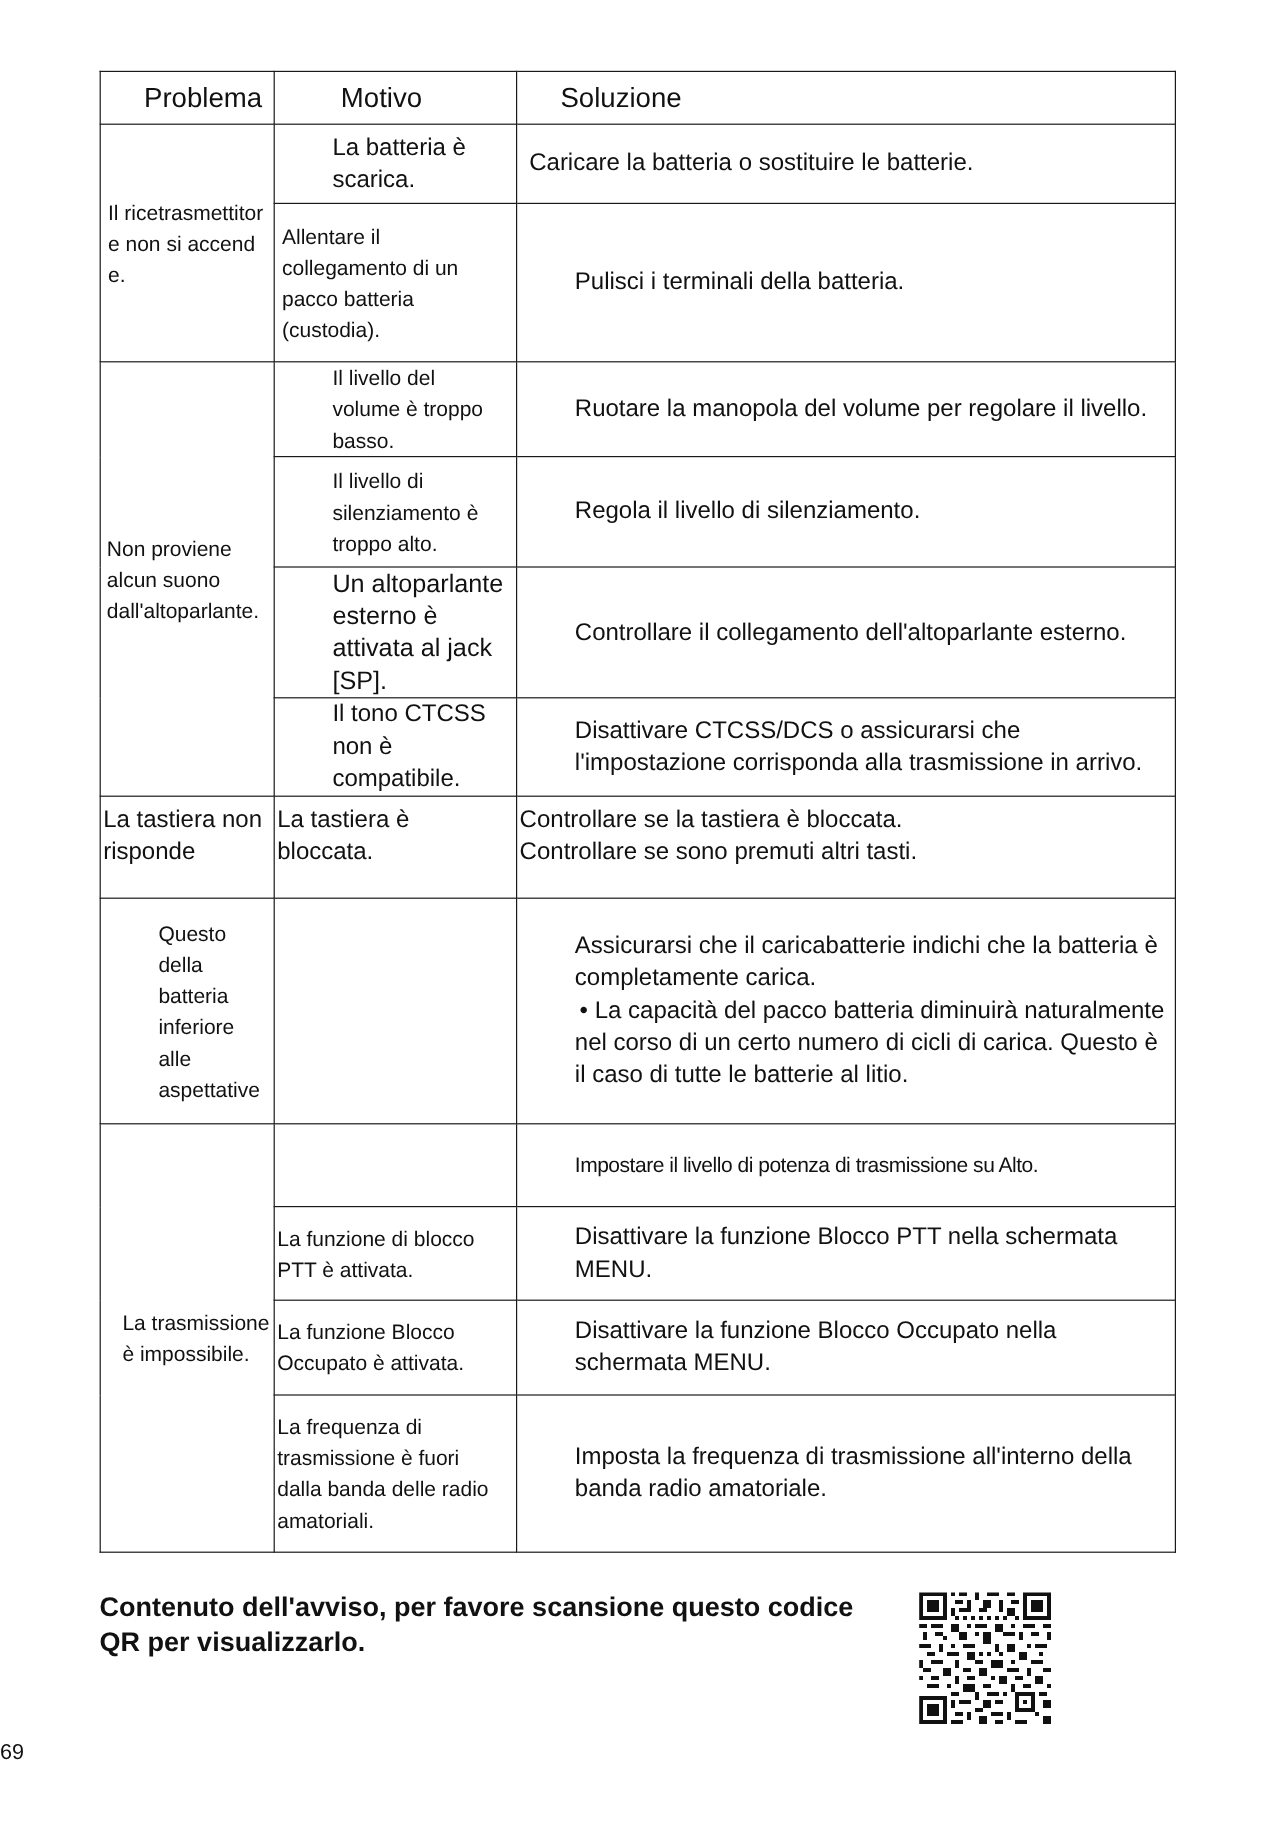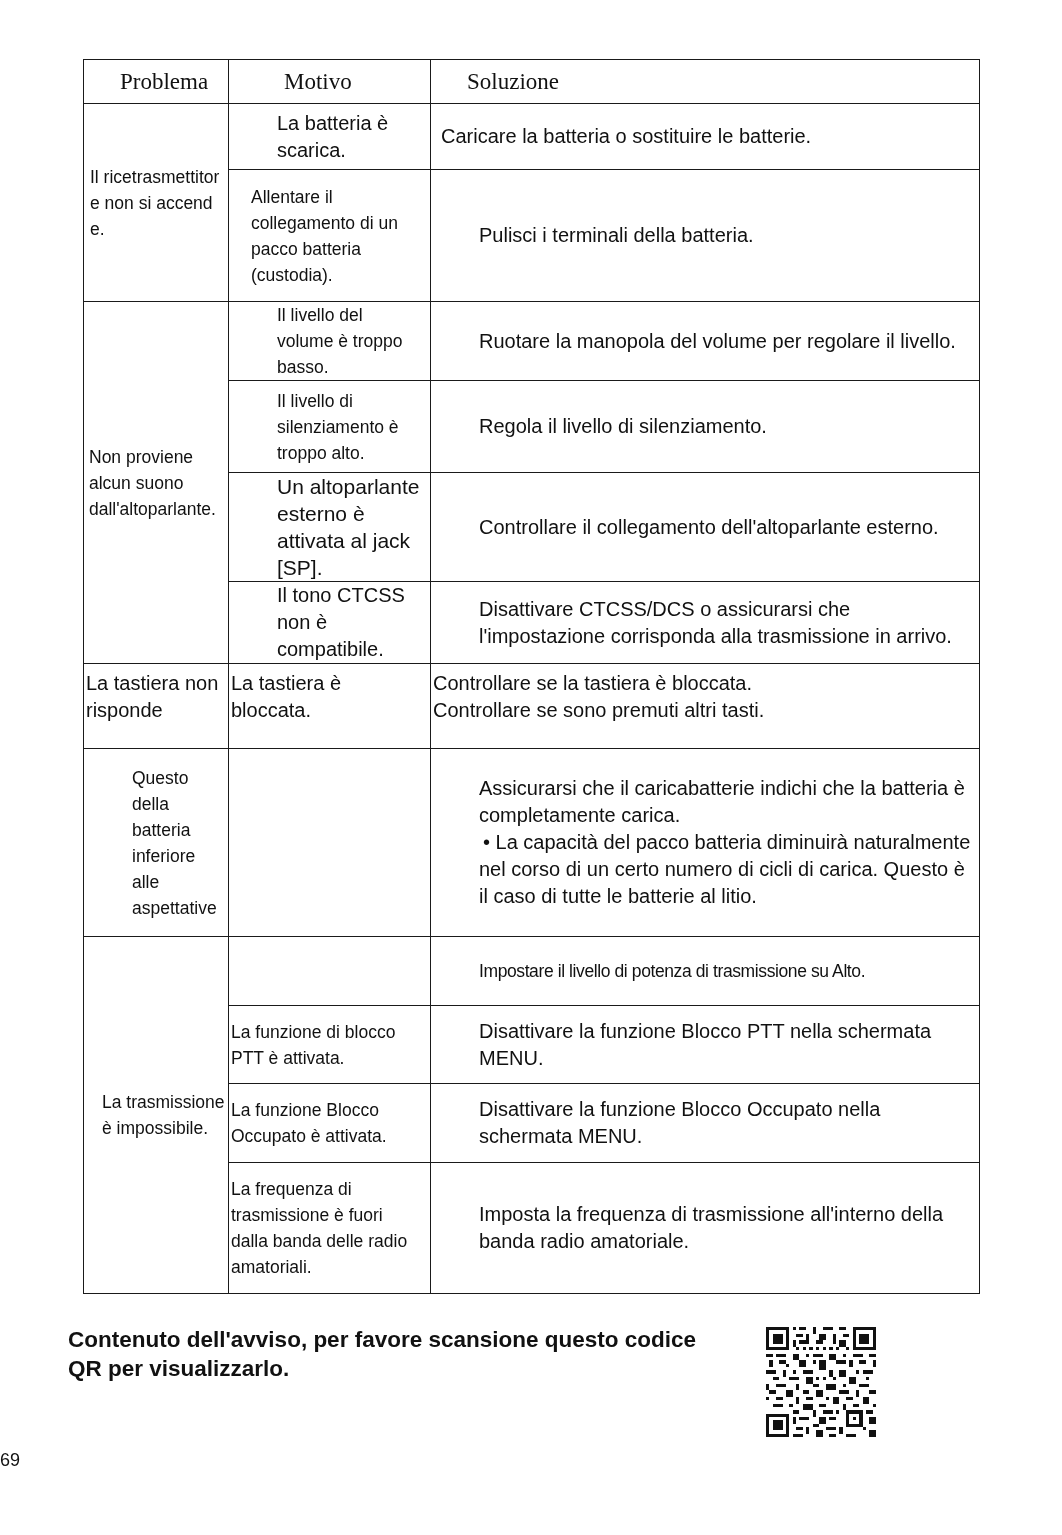--- a/index.html
+++ b/index.html
@@ -1,30 +1,30 @@
 <!DOCTYPE html>
 <html><head>
 <meta charset="utf-8">
 <style>
   html, body { margin:0; padding:0; background:#ffffff; }
   body { width:1062px; height:1535px; position:relative; overflow:hidden;
          font-family:"Liberation Sans","DejaVu Sans",sans-serif; color:#111; }
   .tbl { position:absolute; left:83px; top:59px; width:897px; border-collapse:collapse; table-layout:fixed; }
   .tbl td, .tbl th { border:1.4px solid #1a1a1a; vertical-align:middle; padding:0 8px; font-weight:normal; text-align:left; }
-  .tbl th { font-size:23px; height:43px;font-family:Liberation Serif, serif; }
+  .tbl th { font-size:23px; height:43px; }
   .tbl td { font-size:20px; line-height:27px;padding-left:48px; }
   .c1 { width:145px; }
   .c2 { width:202px; }
   .small { font-size:17.5px !important; line-height:26px !important; }
   .xs { font-size:18px !important; line-height:26.5px !important;border-radius:17px; }
   .narrow { letter-spacing:-0.4px; }
   .hp { padding-left:36px !important; }
   .hm { padding-left:55px !important; }
   .hs { padding-left:36px !important; }
-  .notice { position:absolute; left:68px; top:1325px; width:640px; font-size:22.5px; line-height:29px; font-weight:bold; color:#111; }
+  .notice { position:absolute; left:83px; top:1325px; width:640px; font-size:22.5px; line-height:29px; font-weight:bold; color:#111; }
   .qr { position:absolute; left:766px; top:1327px; width:110px; height:110px; }
   .page-num { position:absolute; left:0; width:976px; top:1450px; text-align:left; font-size:18px; }
   .tight { padding-left:2px !important; }
 </style>
 </head>
 <body>
 
 <table class="tbl">
   <colgroup>
       <col class="c1">
@@ -37,21 +37,21 @@
     <th class="hm">Motivo</th>
     <th class="hs">Soluzione</th>
   </tr>
 
   <tr style="height:66px">
     <td rowspan="2" class="small" style="padding-left:6px; word-break:break-all;">Il ricetrasmettitore non si accende.</td>
     <td>La batteria è scarica.</td>
     <td style="padding-left:10px">Caricare la batteria o sostituire le batterie.</td>
   </tr>
   <tr style="height:132px">
-    <td class="small" style="padding-left:22px">Allentare il collegamento di un pacco batteria (custodia).</td>
+    <td class="small" style="padding-left:6px">Allentare il collegamento di un pacco batteria (custodia).</td>
     <td>Pulisci i terminali della batteria.</td>
   </tr>
 
   <tr style="height:66px">
     <td rowspan="4" class="small" style="padding-left:5px; padding-right:0">Non proviene alcun suono dall'altoparlante.</td>
     <td class="small">Il livello del volume è troppo basso.</td>
     <td>Ruotare la manopola del volume per regolare il livello.</td>
   </tr>
   <tr style="height:92px">
     <td class="small">Il livello di silenziamento è troppo alto.</td>

